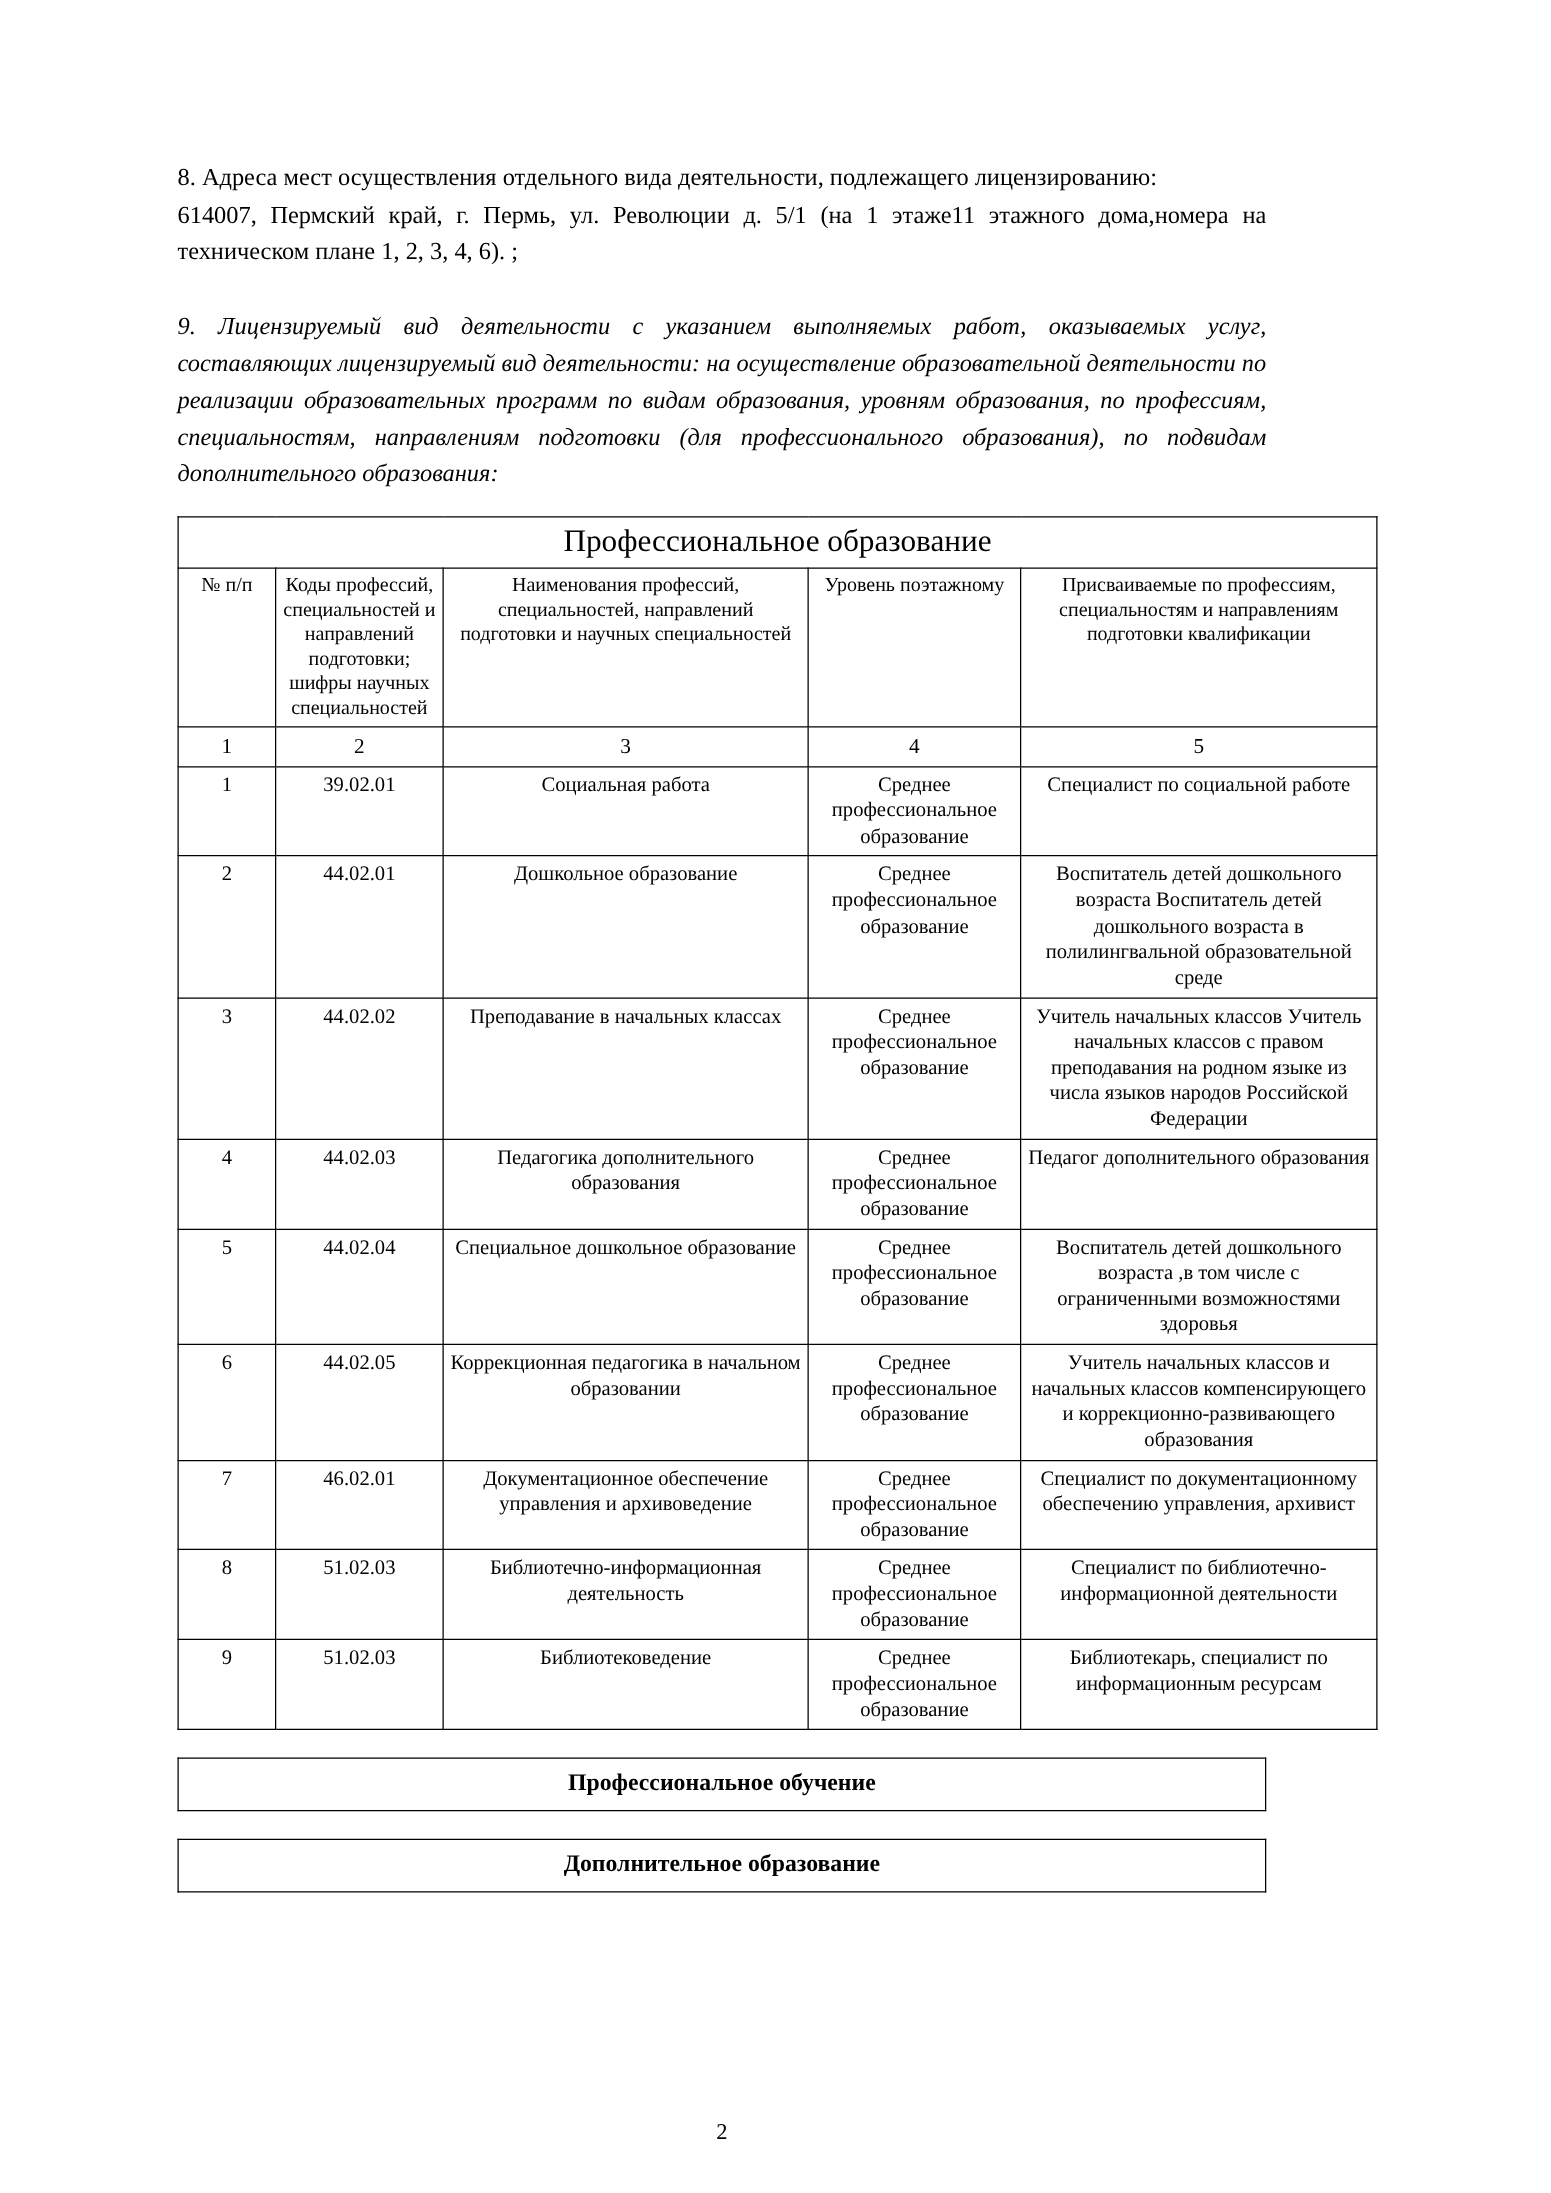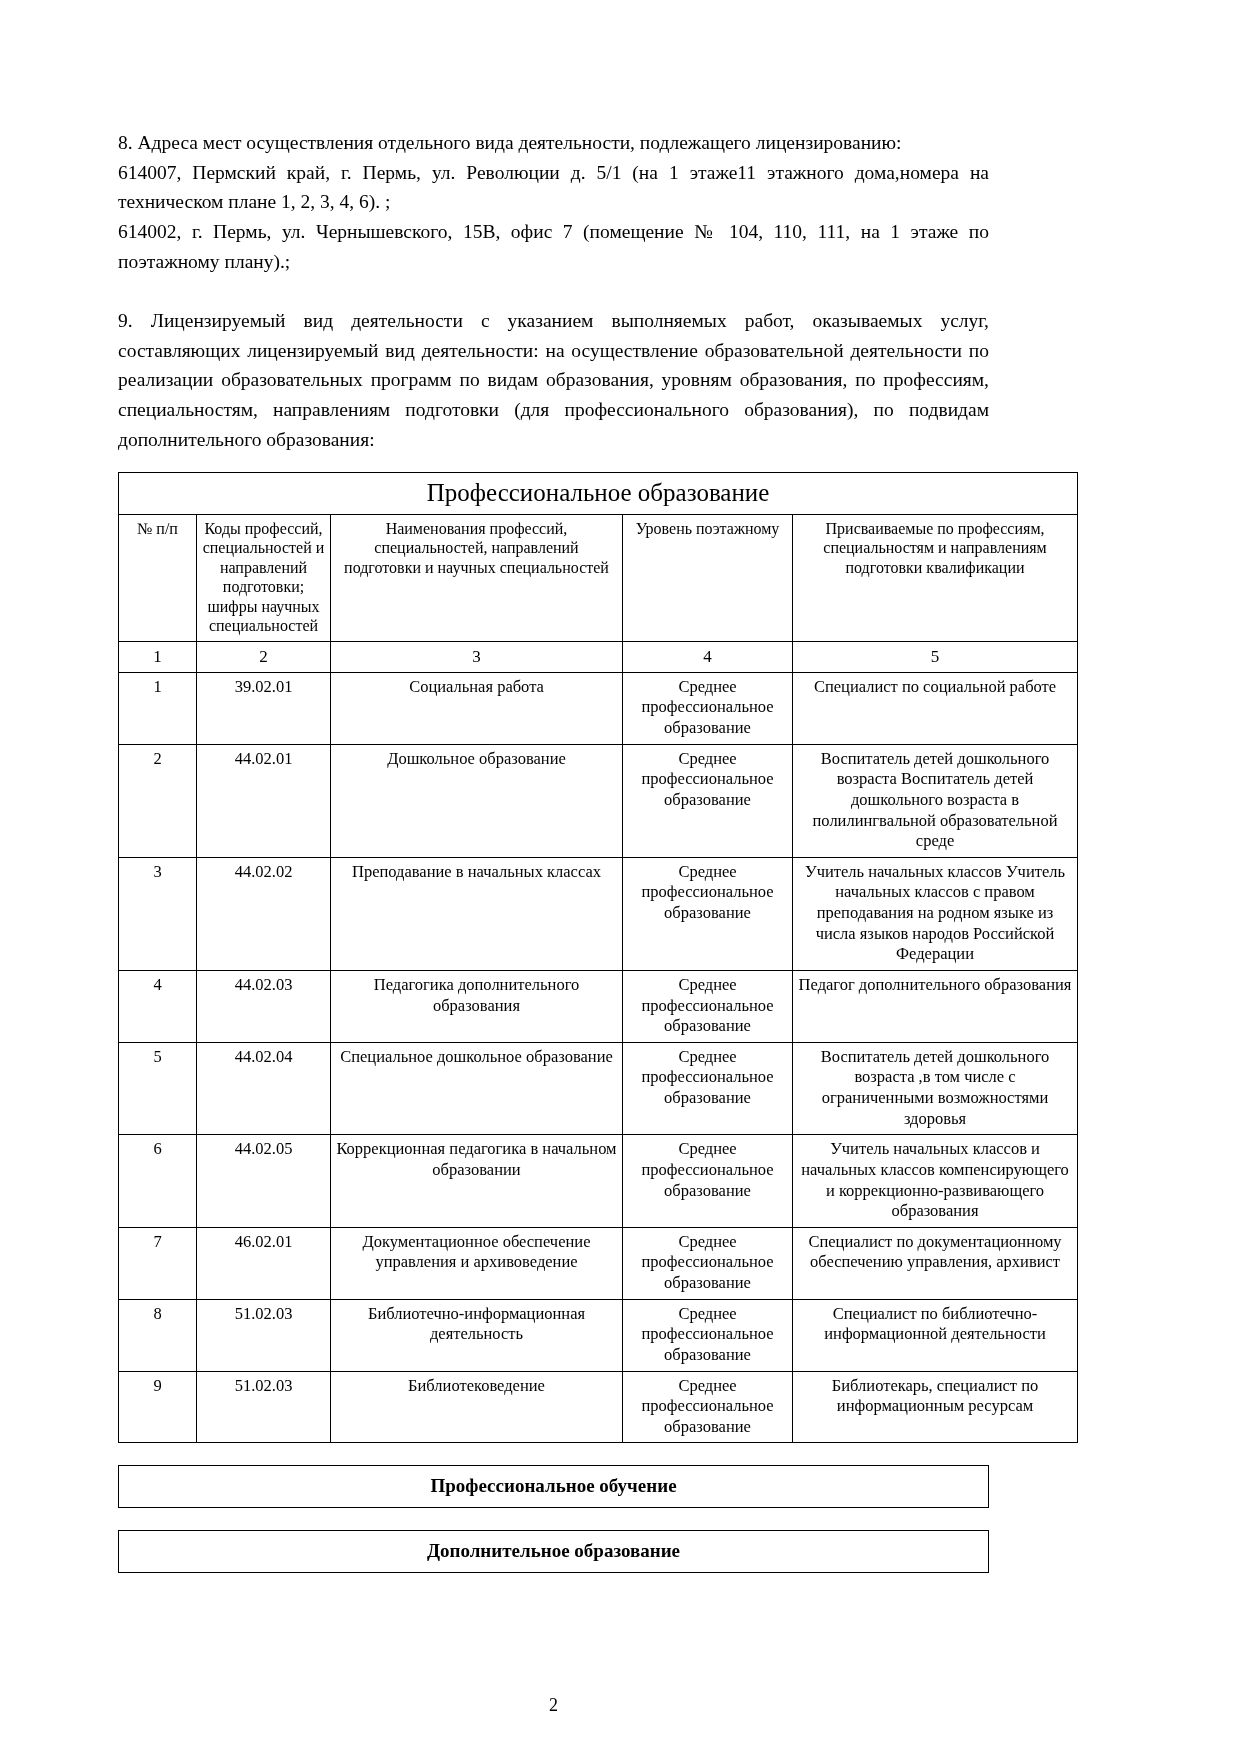--- a/index.html
+++ b/index.html
@@ -13,20 +13,21 @@
     font-family: "Liberation Serif", serif;
     color: #000000;
     -webkit-font-smoothing: antialiased;
   }
   .page {
     width: 1107px;
     min-height: 1754px;
     box-sizing: border-box;
     padding: 128px 118px 30px 118px;
     position: relative;
+    margin-left: 24px;
   }
   .para {
     font-size: 19.5px;
     line-height: 1.52;
     text-align: justify;
     margin: 0;
   }
   .para.justify-all {
     text-align: justify;
     text-align-last: left;
@@ -37,20 +38,21 @@
   .block-8 .line {
     display: block;
   }
   .block-9 {
     margin-bottom: 18px;
   }
   .block-9 p {
     margin: 0;
     text-align: justify;
     text-justify: inter-word;
+    font-style: italic;
   }
   table.main {
     border-collapse: collapse;
     width: 100%;
     table-layout: fixed;
     font-size: 16.5px;
     line-height: 1.25;
   }
   table.main td, table.main th {
     border: 1px solid #000000;
@@ -118,21 +120,20 @@
   }
 </style>
 </head>
 <body>
 
 <div class="page">
 
   <div class="block-8">
     <div class="para line">8. Адреса мест осуществления отдельного вида деятельности, подлежащего лицензированию:</div>
     <div class="para line">614007, Пермский край, г. Пермь, ул. Революции д. 5/1 (на 1 этаже11 этажного дома,номера на техническом плане 1, 2, 3, 4, 6).  ;</div>
-    <div class="para line">614002, г. Пермь, ул. Чернышевского, 15В, офис 7 (помещение № 104, 110, 111, на 1 этаже по поэтажному плану).;</div>
   </div>
 
   <div class="block-9">
     <p class="para justify-all">9. Лицензируемый вид деятельности с указанием выполняемых работ, оказываемых услуг, составляющих лицензируемый вид деятельности: на осуществление образовательной деятельности по реализации образовательных программ по видам образования, уровням образования, по профессиям, специальностям, направлениям подготовки (для профессионального образования), по подвидам дополнительного образования:</p>
   </div>
 
   <table class="main">
     <colgroup>
       <col class="col1">
         <col class="col2">

